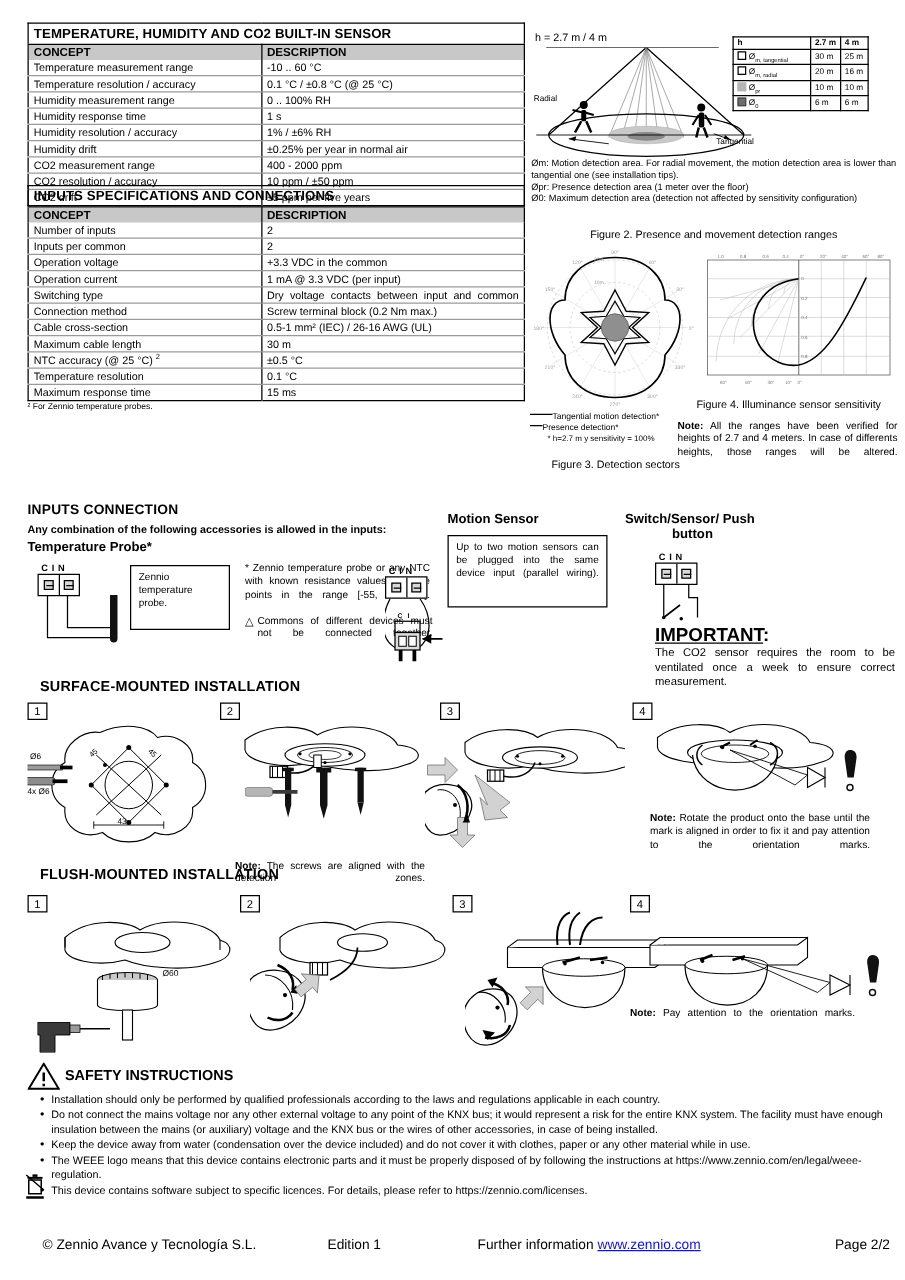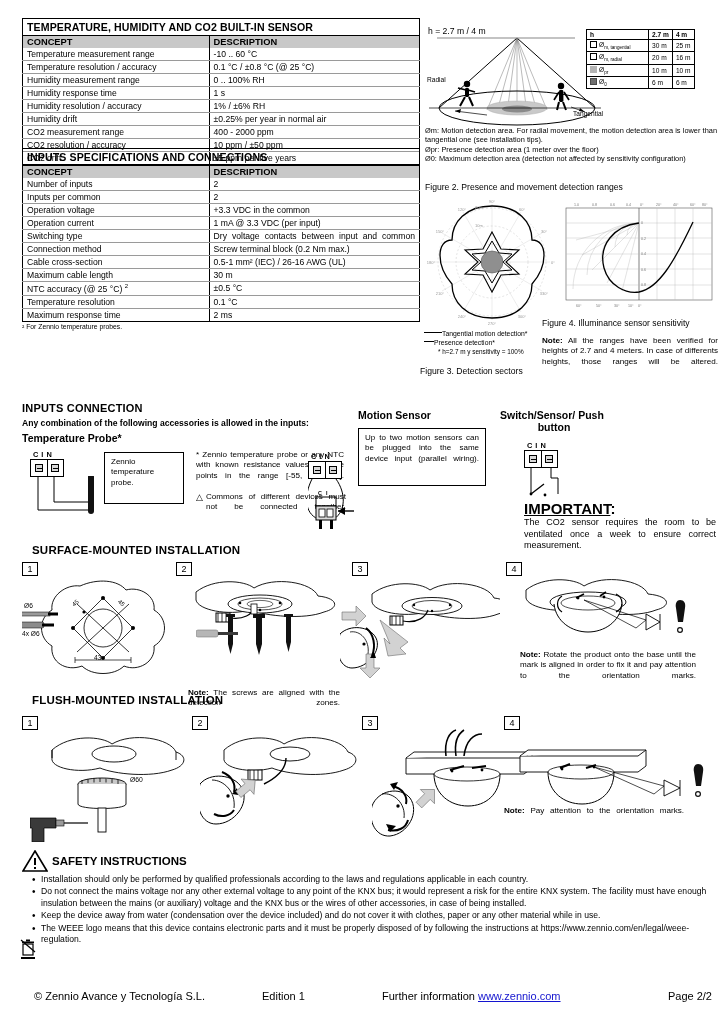--- a/index.html
+++ b/index.html
@@ -46,21 +46,21 @@
   
   .rng-table { border-collapse:collapse; border:1px solid #000; font-size:6.6px; }
   .rng-table td { border:.7px solid #000; padding:1px 3px; white-space:nowrap; }
   .rng-table .hd { font-weight:bold; }
   .sw { display:inline-block; width:7px; height:7px; border:1px solid #000;
         vertical-align:-1px; margin-right:2px; }
   .sw.white { background:#fff; }
   .sw.grey  { background:#b4b4b4; border-color:#b4b4b4; }
   .sw.dark  { background:#6e6e6e; border-color:#4a4a4a; }
   .legend-txt { font-size:7.4px; line-height:1.25; text-align:justify; }
-  .fig-cap { font-size:8.6px; }
+  .fig-cap { font-size:8.6px; text-align:center; }
 
   
   .obox { border:1.4px solid #000; font-size:8px; padding:4px 6px; line-height:1.3; }
   .num-box {
     border:1.2px solid #000; width:16px; height:14px; font-size:9px;
     display:flex; align-items:center; justify-content:center;
   }
   .note { font-size:8.1px; line-height:1.28; text-align:justify; }
   .note b { font-weight:bold; }
   .term-lbl { font-size:7.4px; font-weight:bold; letter-spacing:3px; }
@@ -193,21 +193,21 @@
         <tr>
           <td><span>NTC accuracy (@ 25 °C)</span> <sup>2</sup></td>
           <td>±0.5 °C</td>
         </tr>
         <tr>
             <td>Temperature resolution</td>
             <td>0.1 °C</td>
           </tr>
         <tr>
             <td>Maximum response time</td>
-            <td>2 ms</td>
+            <td>15 ms</td>
           </tr>
       </tbody>
     </table>
     <p class="footnote">² For Zennio temperature probes.</p>
   </div>
 
   <div class="abs" style="left:428px; top:20px;">
     <span style="font-size:8.6px;">h = 2.7 m / 4 m</span>
   </div>
 
@@ -790,20 +790,21 @@
     </svg>
     <span class="safety-h">SAFETY INSTRUCTIONS</span>
   </div>
 
   <div class="abs" style="left:30px; top:874px; width:688px;">
     <ul class="bullets">
       <li>Installation should only be performed by qualified professionals according to the laws and regulations applicable in each country.</li>
       <li>Do not connect the mains voltage nor any other external voltage to any point of the KNX bus; it would represent a risk for the entire KNX system. The facility must have enough insulation between the mains (or auxiliary) voltage and the KNX bus or the wires of other accessories, in case of being installed.</li>
       <li>Keep the device away from water (condensation over the device included) and do not cover it with clothes, paper or any other material while in use.</li>
       <li>The WEEE logo means that this device contains electronic parts and it must be properly disposed of by following the instructions at https://www.zennio.com/en/legal/weee-regulation.</li>
+      <li>This device contains software subject to specific licences. For details, please refer to https://zennio.com/licenses.</li>
     </ul>
   </div>
 
   <div class="abs" style="left:20px; top:938px;">
     <svg width="16" height="22">
       <rect x="3" y="6" width="10" height="11" fill="none" stroke="#000" stroke-width="1.2"></rect>
       <rect x="2" y="3.5" width="12" height="1.6" fill="#000"></rect>
       <rect x="6" y="1.5" width="4" height="2" fill="#000"></rect>
       <path d="M1 2 L15 14" stroke="#000" stroke-width="1.2"></path>
       <rect x="1" y="19" width="14" height="2" fill="#000"></rect>

